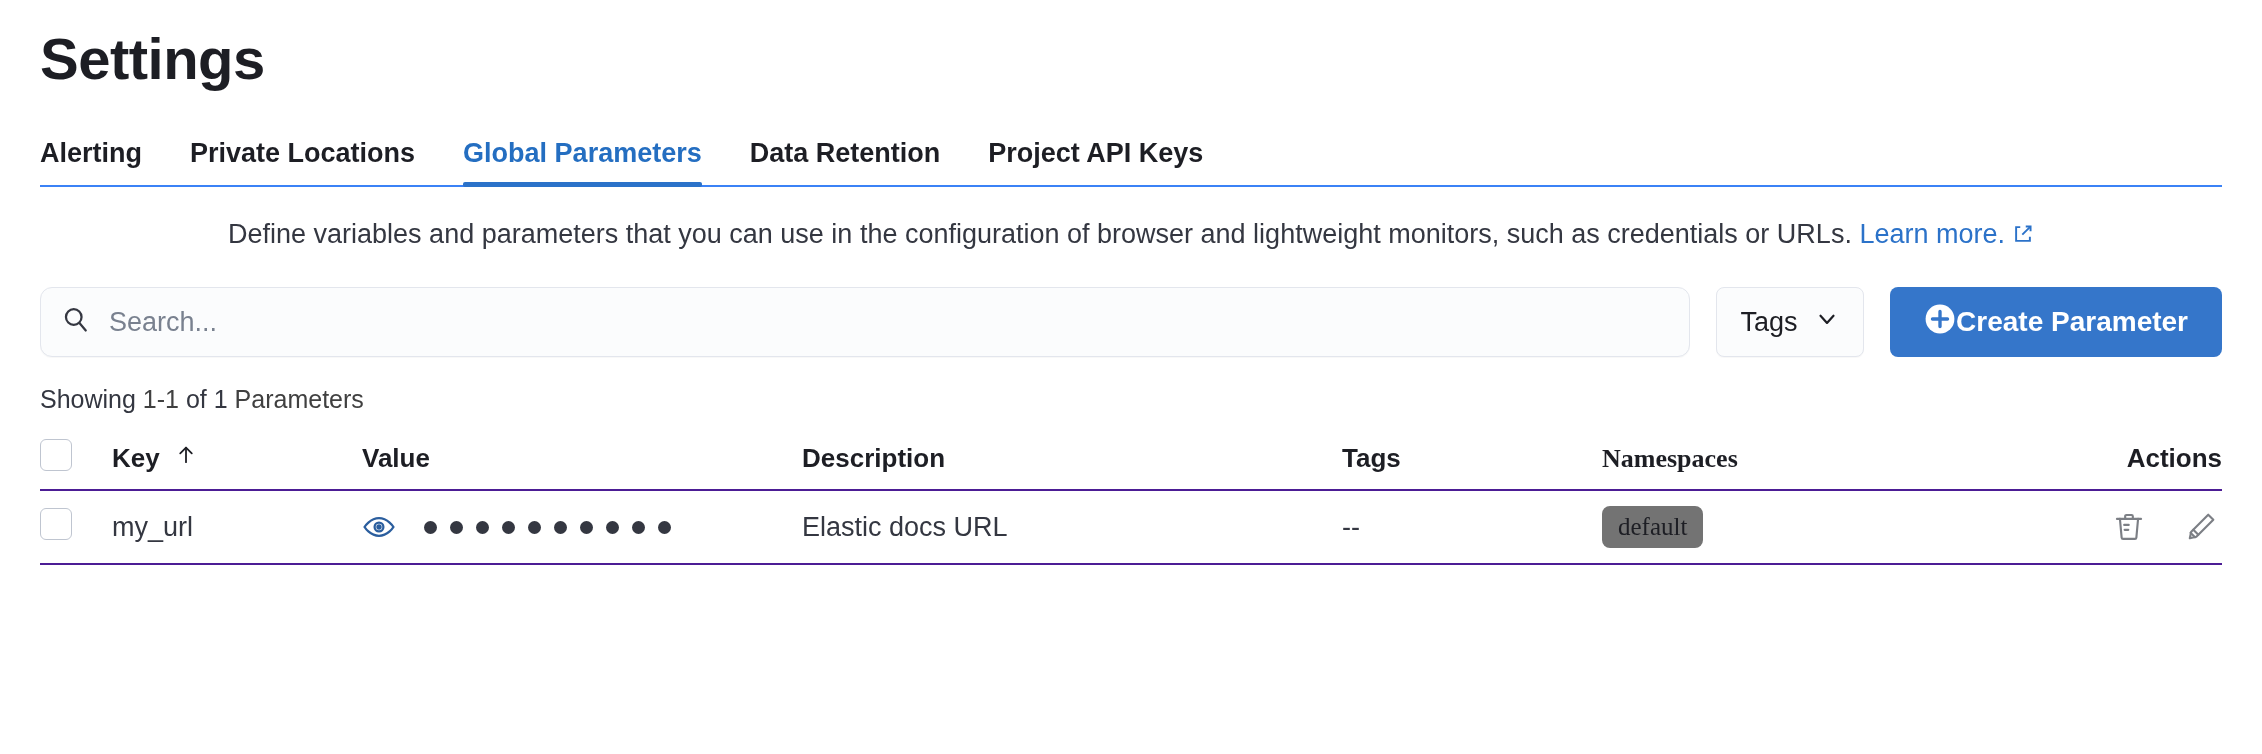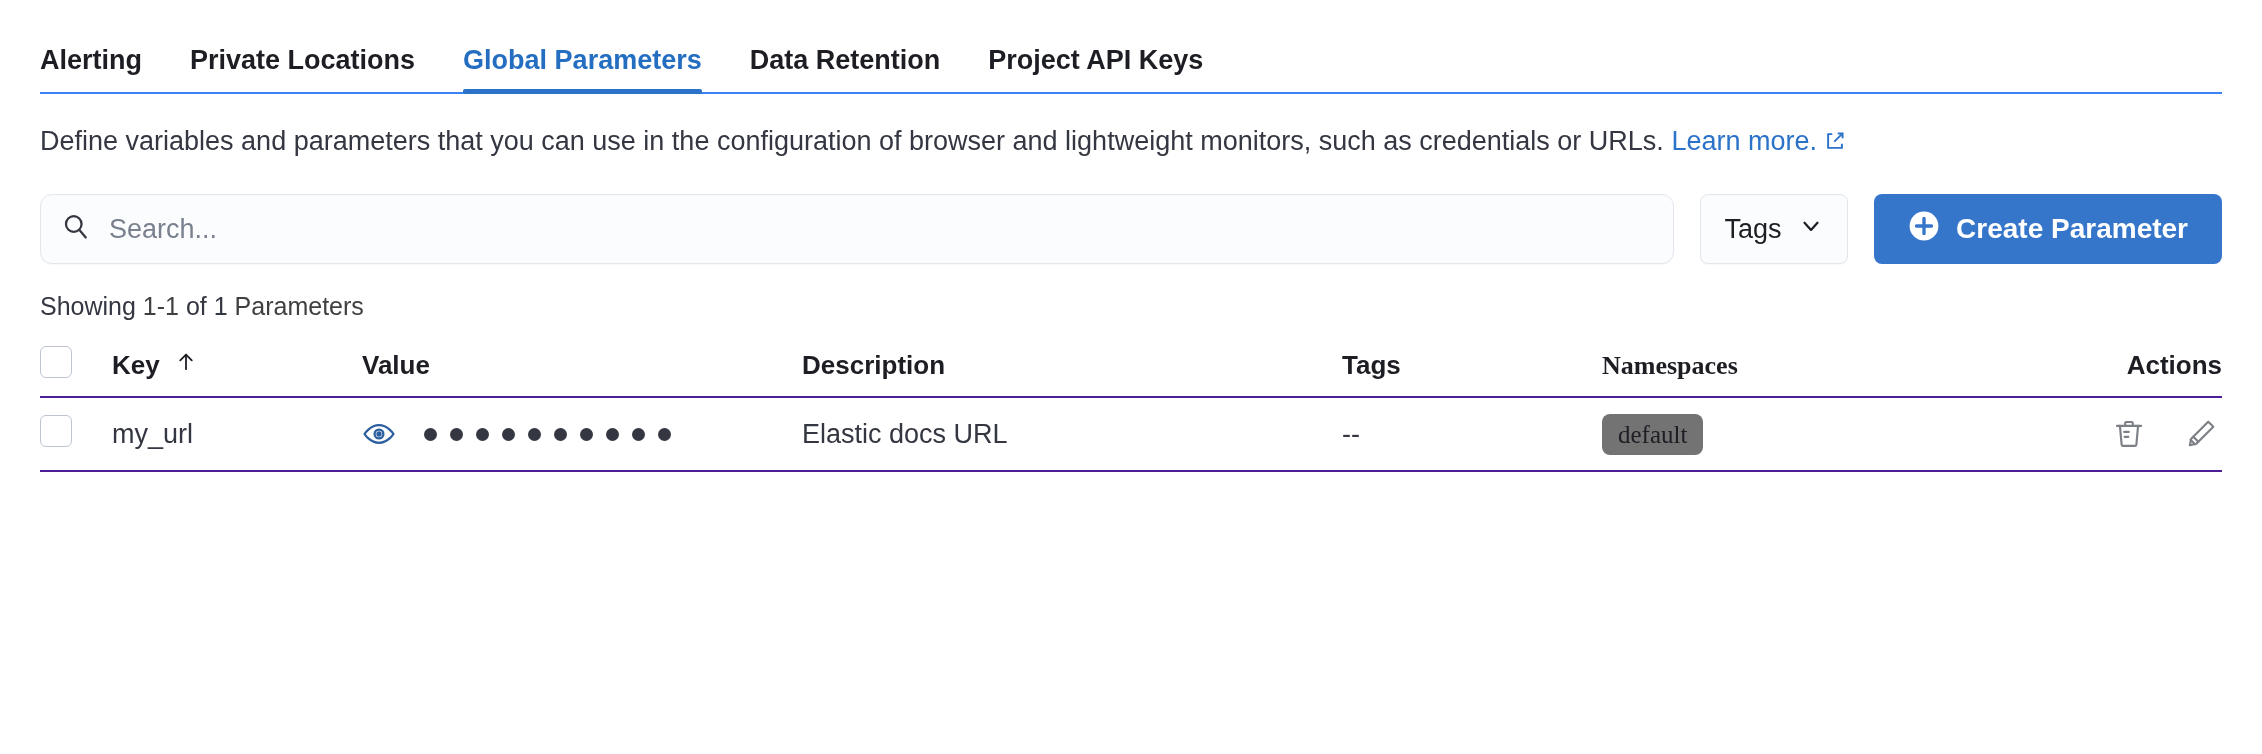--- a/index.html
+++ b/index.html
@@ -61,20 +61,21 @@
   }
   .tab:first-child.active::after { left: 0; }
 
   
   .description {
     margin-top: 28px;
     font-size: 27px;
     line-height: 1.42;
     color: #343741;
     max-width: 2185px;
+    text-align: center;
   }
   .description a {
     color: #2b72c9;
     text-decoration: none;
     cursor: pointer;
   }
   .ext-icon {
     display: inline-block;
     vertical-align: -2px;
     margin-left: 7px;
@@ -123,21 +124,20 @@
     font-weight: 400;
     color: #1d1e24;
     cursor: pointer;
     box-shadow: 0 1px 1px rgba(0,0,0,0.03);
   }
 
   .create-btn {
     display: flex;
     align-items: center;
     justify-content: center;
-    gap: 16px;
     padding: 0 34px;
     background: #3576ca;
     border: none;
     border-radius: 8px;
     color: #ffffff;
     font-family: "Liberation Sans", sans-serif;
     font-size: 28px;
     font-weight: 700;
     cursor: pointer;
     white-space: nowrap;
@@ -227,20 +227,21 @@
   }
   .icon-btn { cursor: pointer; display: inline-flex; }
 
   .dash { color: #343741; }
 </style>
 </head>
 <body>
 
 <div class="page">
 
+  <h1 class="page-title">Settings</h1>
 
   <div class="tabs">
     <div class="tab">Alerting</div>
     <div class="tab">Private Locations</div>
     <div class="tab active">Global Parameters</div>
     <div class="tab">Data Retention</div>
     <div class="tab">Project API Keys</div>
   </div>
 
   <p class="description"><span>Define variables and parameters that you can use in the configuration of browser and lightweight monitors, such as credentials or URLs. </span><a><span>Learn more.</span><span class="ext-icon"><svg width="22" height="22" viewBox="0 0 16 16" fill="none" stroke="#2b72c9" stroke-width="1.4">

